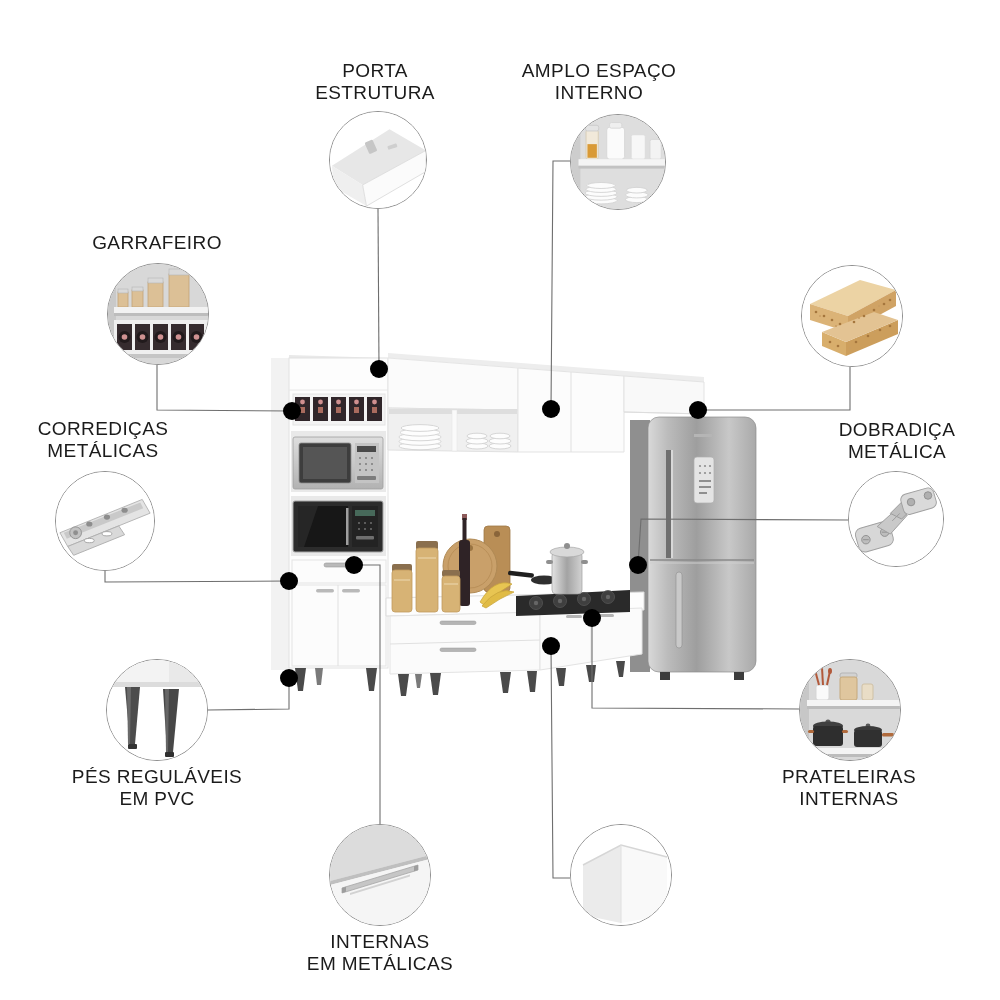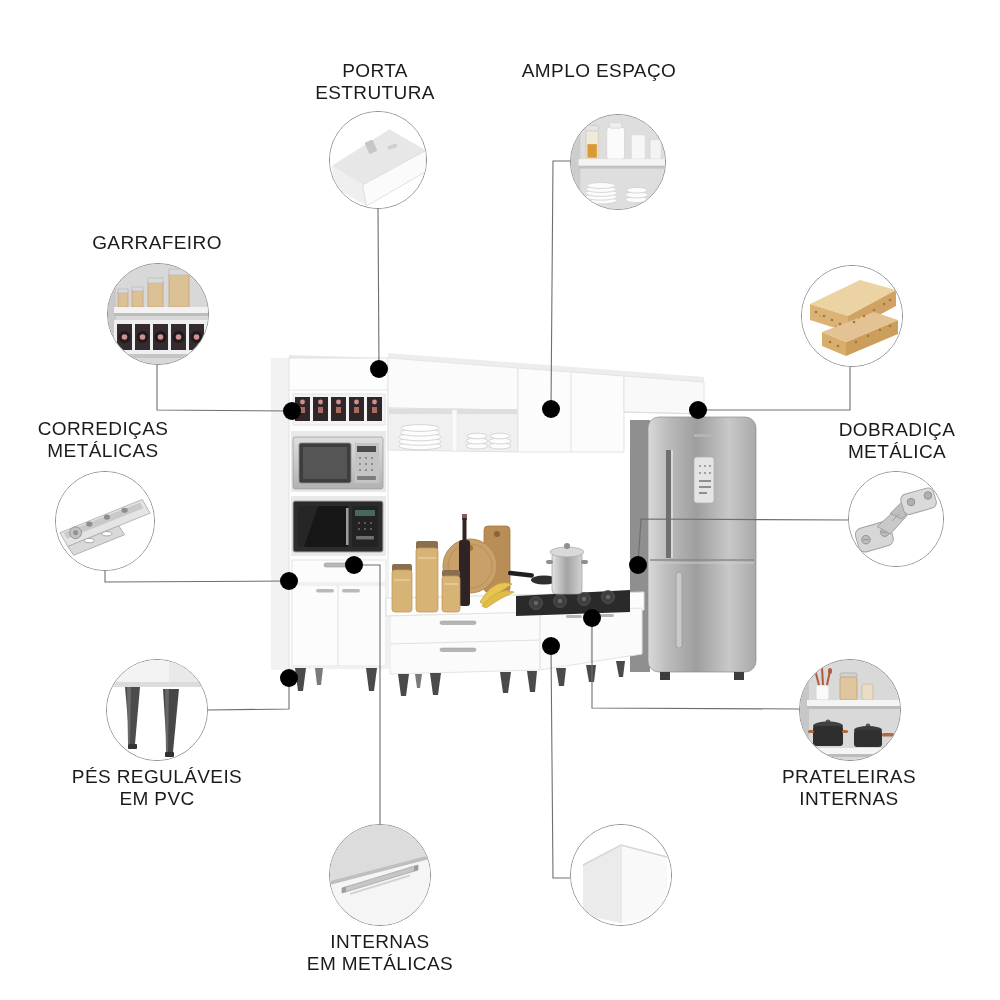--- a/index.html
+++ b/index.html
@@ -313,20 +313,21 @@
       <circle class="c-dot" cx="551" cy="626" r="9"></circle>
     </g>
   </svg>
 
   <div class="callout-label lbl-porta">
     <span>PORTA</span>
     <span>ESTRUTURA</span>
   </div>
   <div class="callout-label lbl-amplo">
     <span>AMPLO ESPAÇO</span>
+    <span>INTERNO</span>
   </div>
   <div class="callout-label lbl-garrafeiro">
     <span>GARRAFEIRO</span>
 
   </div>
   <div class="callout-label lbl-corredicas">
     <span>CORREDIÇAS</span>
     <span>METÁLICAS</span>
   </div>
   <div class="callout-label lbl-dobradica">

